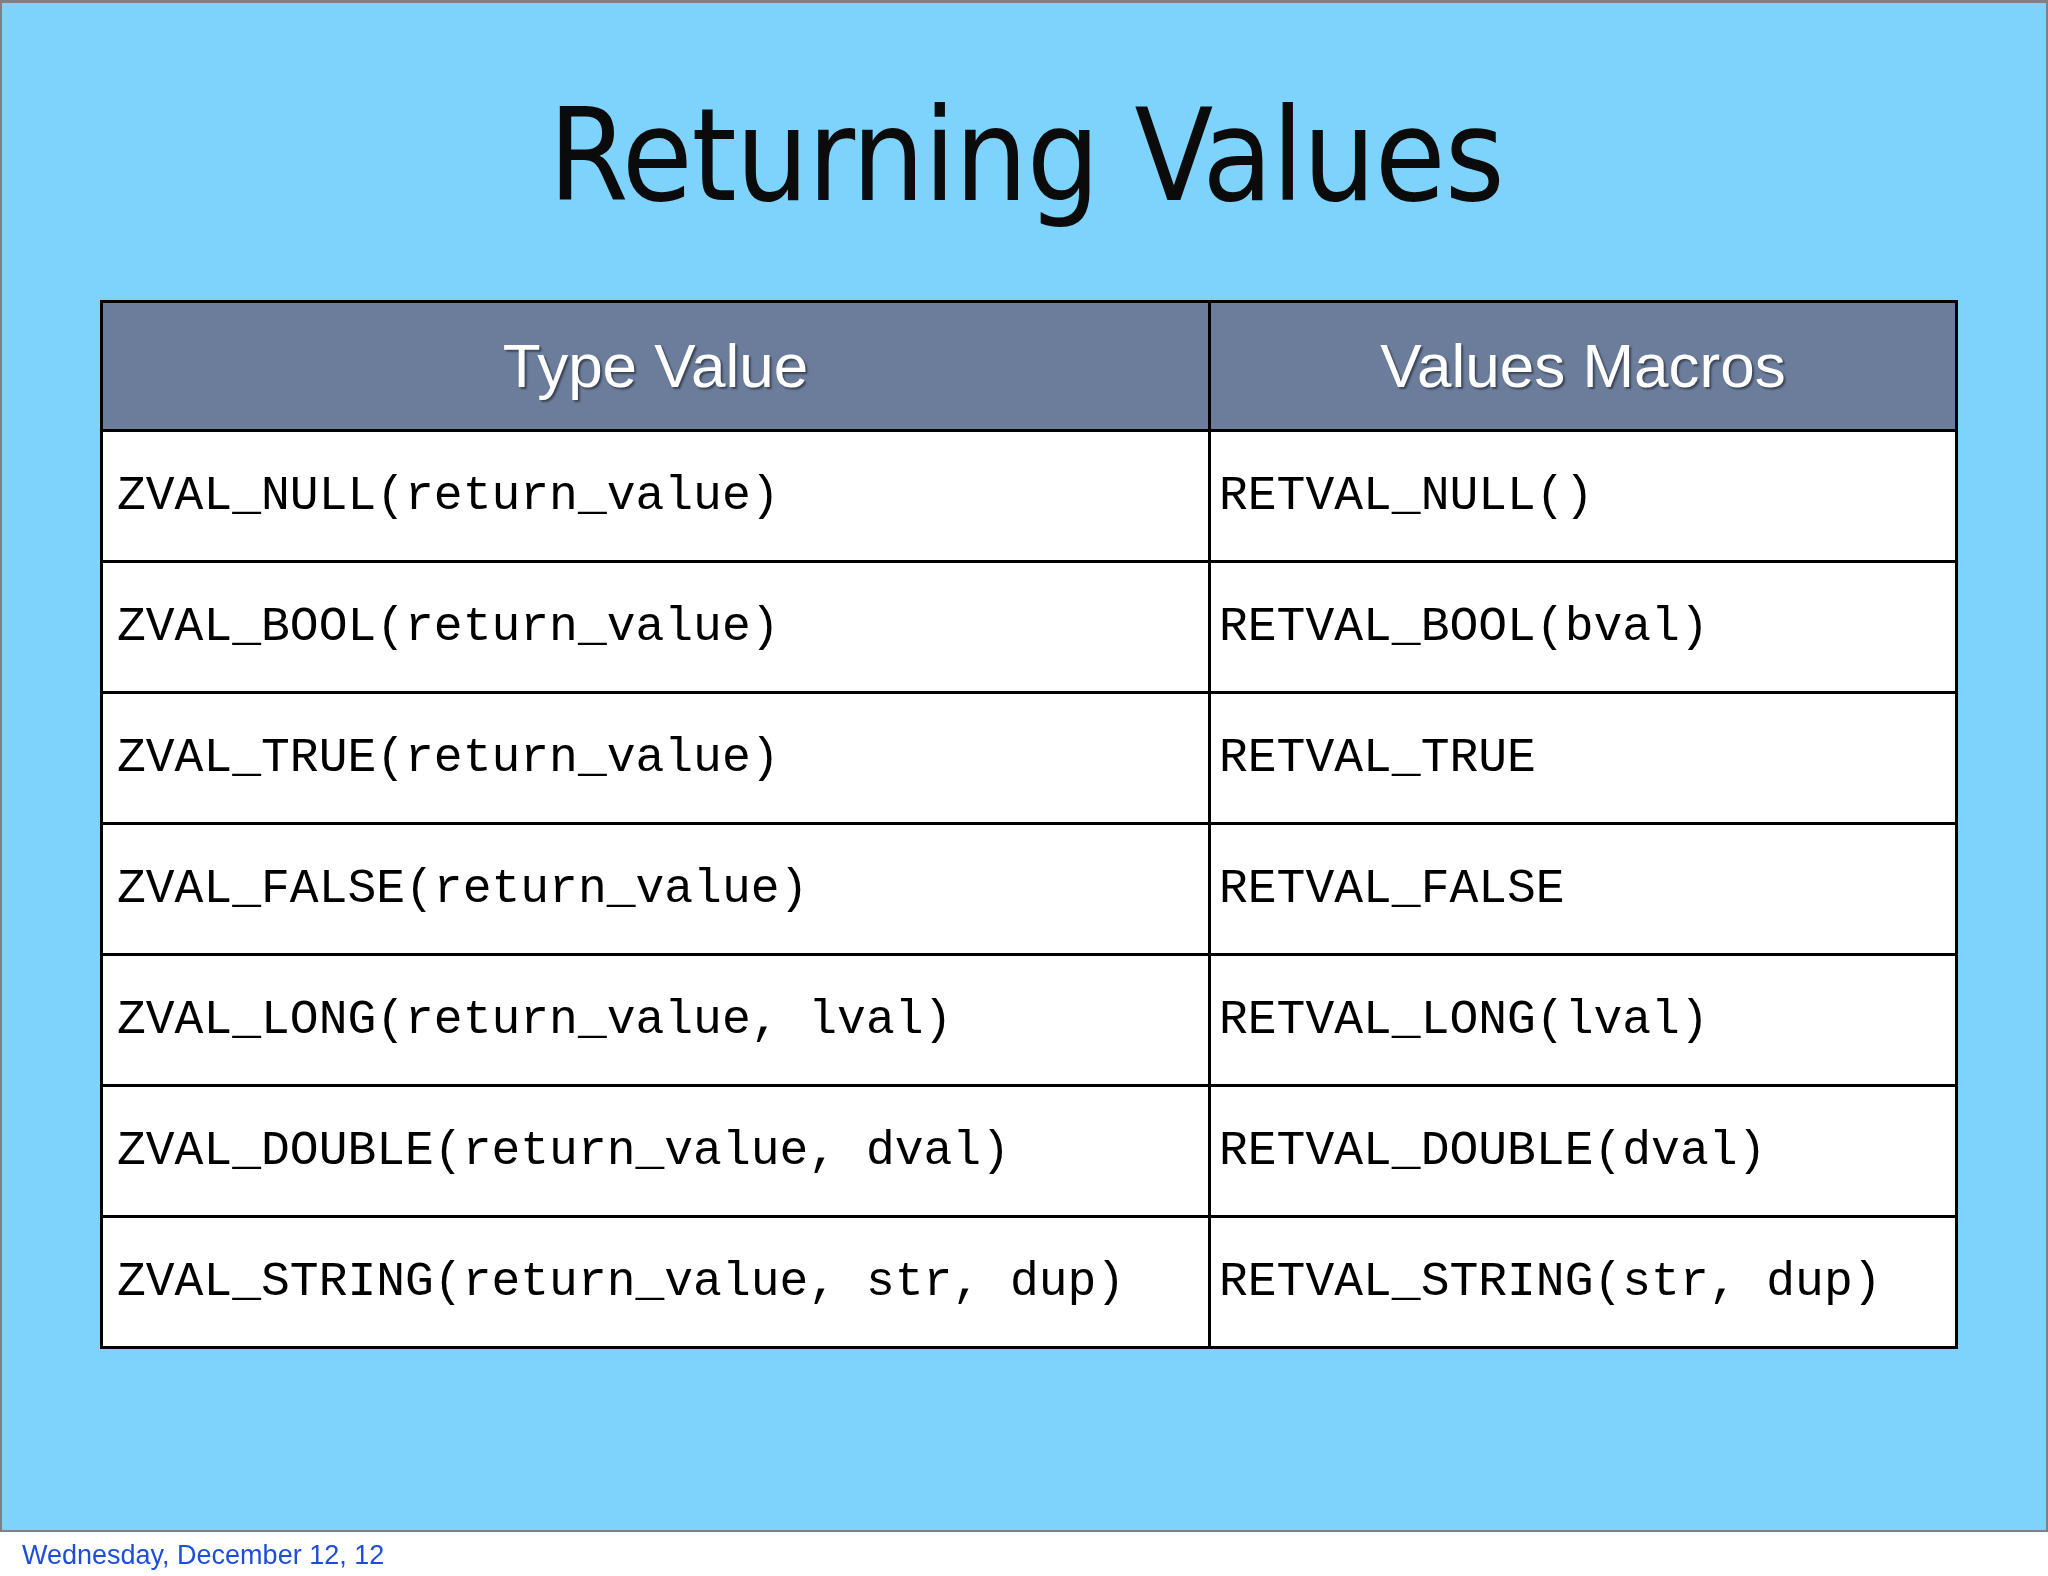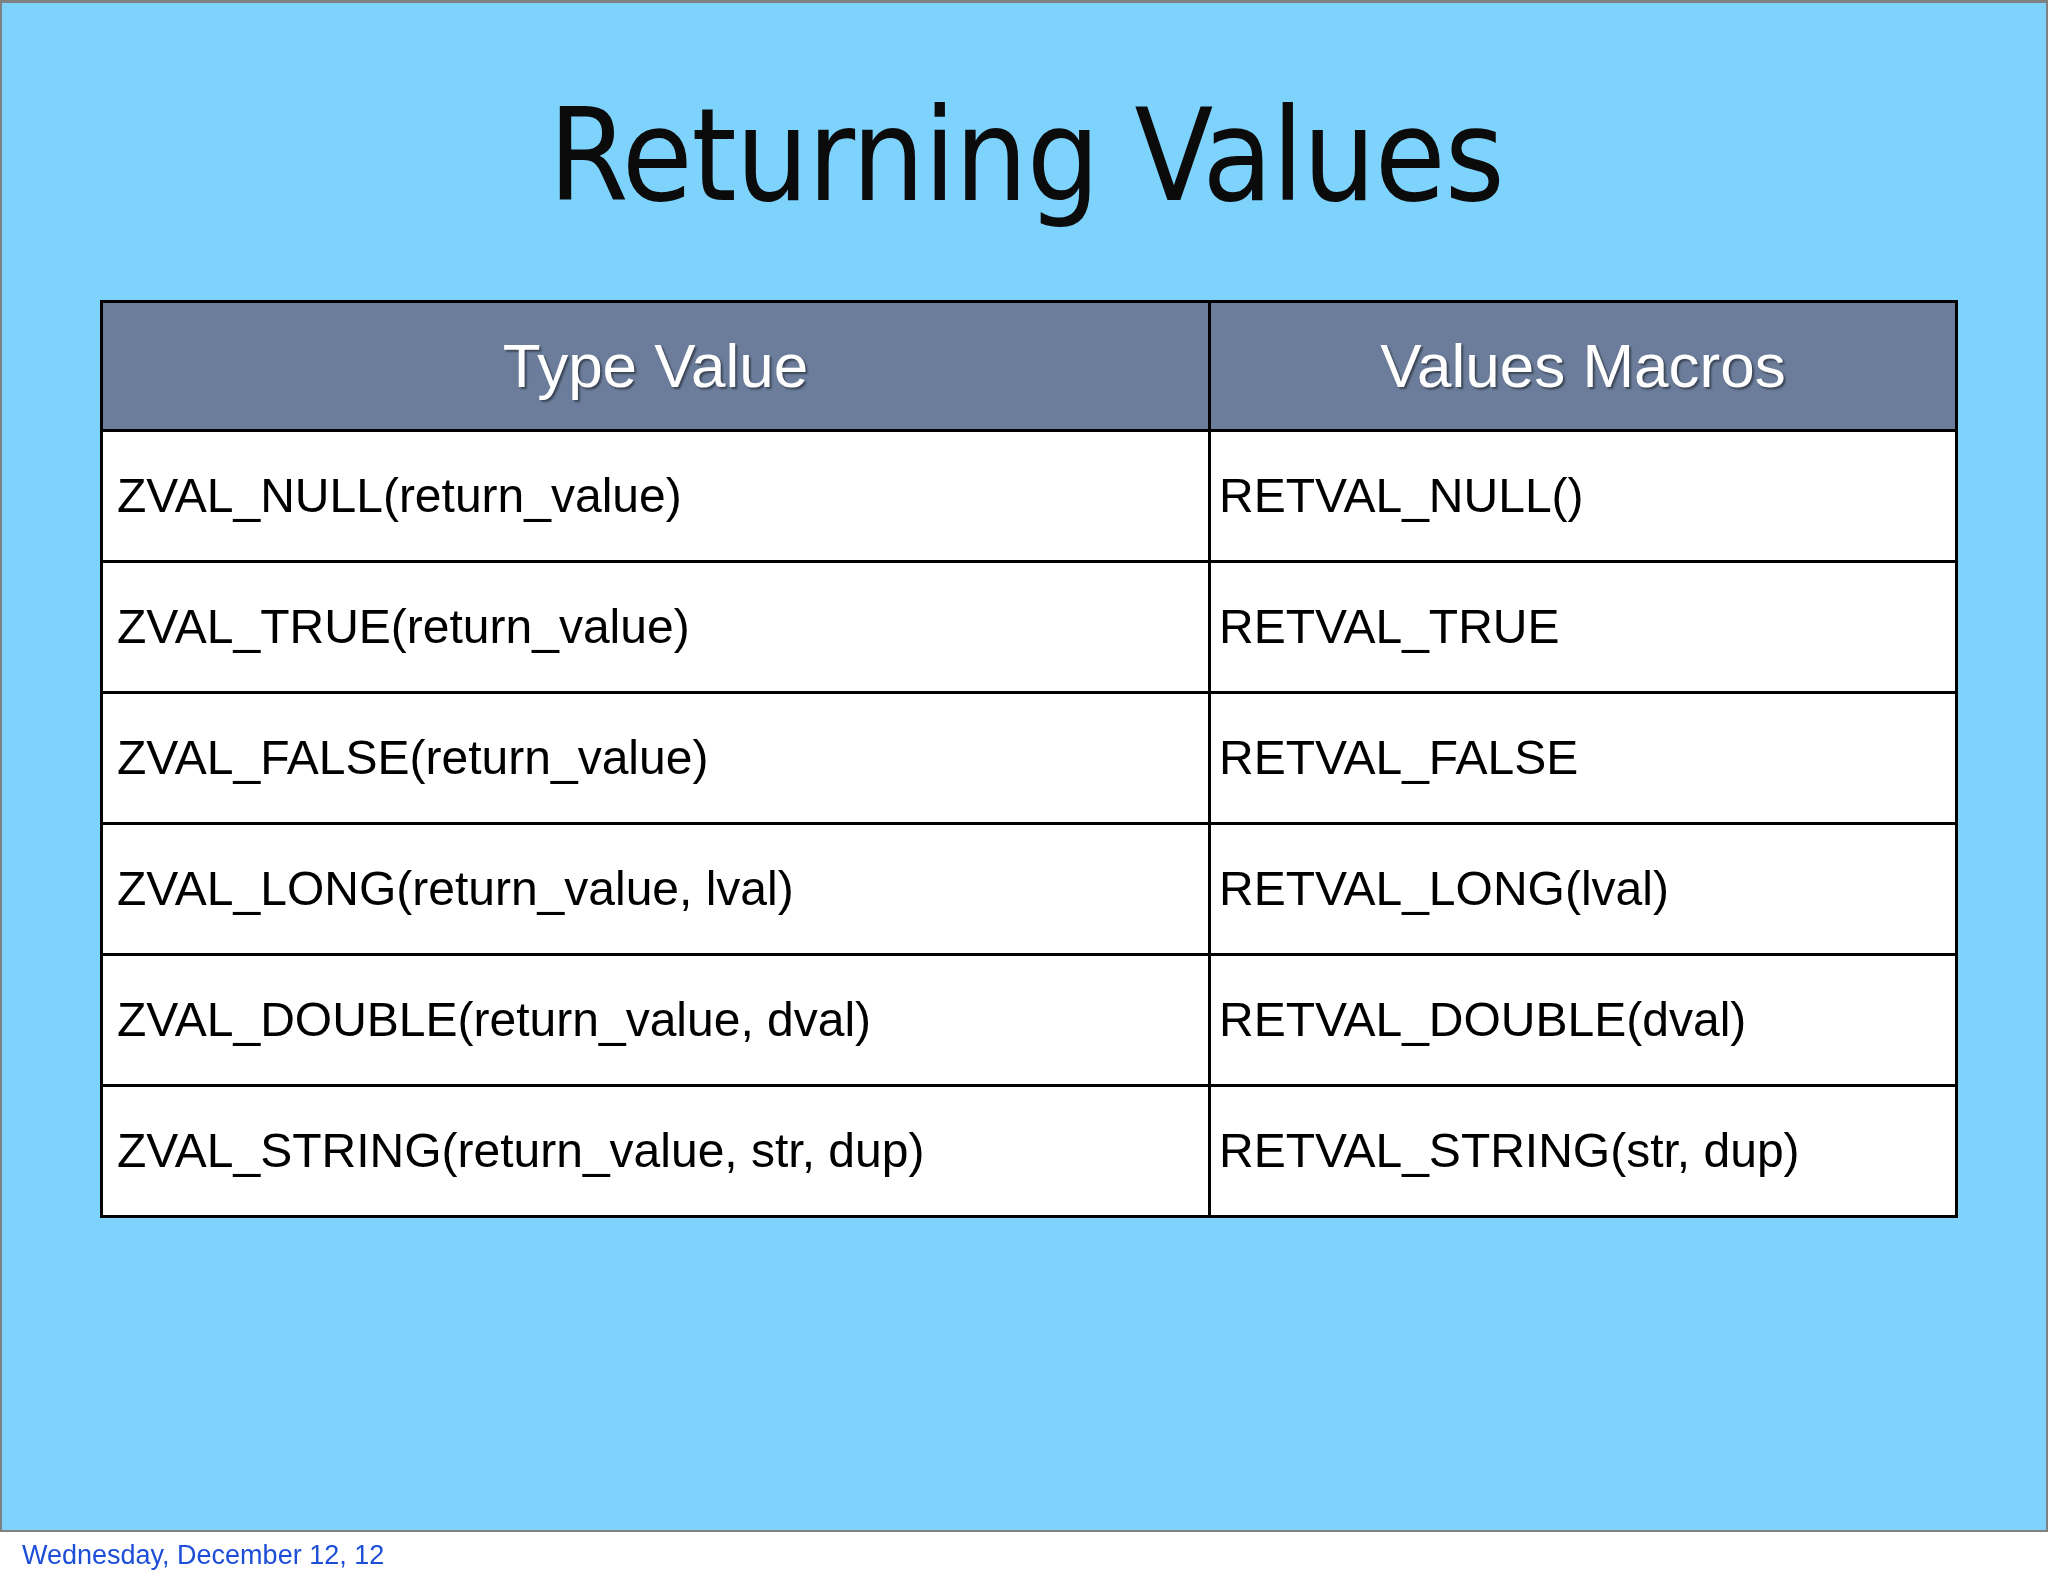--- a/index.html
+++ b/index.html
@@ -96,21 +96,21 @@
     text-align: center;
   }
 
   
   .macro-table tbody td {
     height: 128px;
     background: #ffffff;
   }
   .cell-text {
     display: block;
-    font-family: Liberation Sans, sans-serif;
+    font-family: Liberation Mono, monospace;
     font-weight: 400;
     font-size: 48px;
     line-height: 52px;
     color: #000000;
     white-space: pre;
     padding-left: 14px;
   }
   .macro-table tbody td.col-macro-cell .cell-text {
     padding-left: 8px;
   }
@@ -154,20 +154,28 @@
 
       <tr>
         <td class="col-type-cell">
           <span class="cell-text">ZVAL_NULL(return_value)</span>
         </td>
         <td class="col-macro-cell">
           <span class="cell-text">RETVAL_NULL()</span>
         </td>
       </tr>
 
+      <tr>
+        <td class="col-type-cell">
+          <span class="cell-text">ZVAL_BOOL(return_value)</span>
+        </td>
+        <td class="col-macro-cell">
+          <span class="cell-text">RETVAL_BOOL(bval)</span>
+        </td>
+      </tr>
 
       <tr>
         <td class="col-type-cell">
           <span class="cell-text">ZVAL_TRUE(return_value)</span>
         </td>
         <td class="col-macro-cell">
           <span class="cell-text">RETVAL_TRUE</span>
         </td>
       </tr>
 

